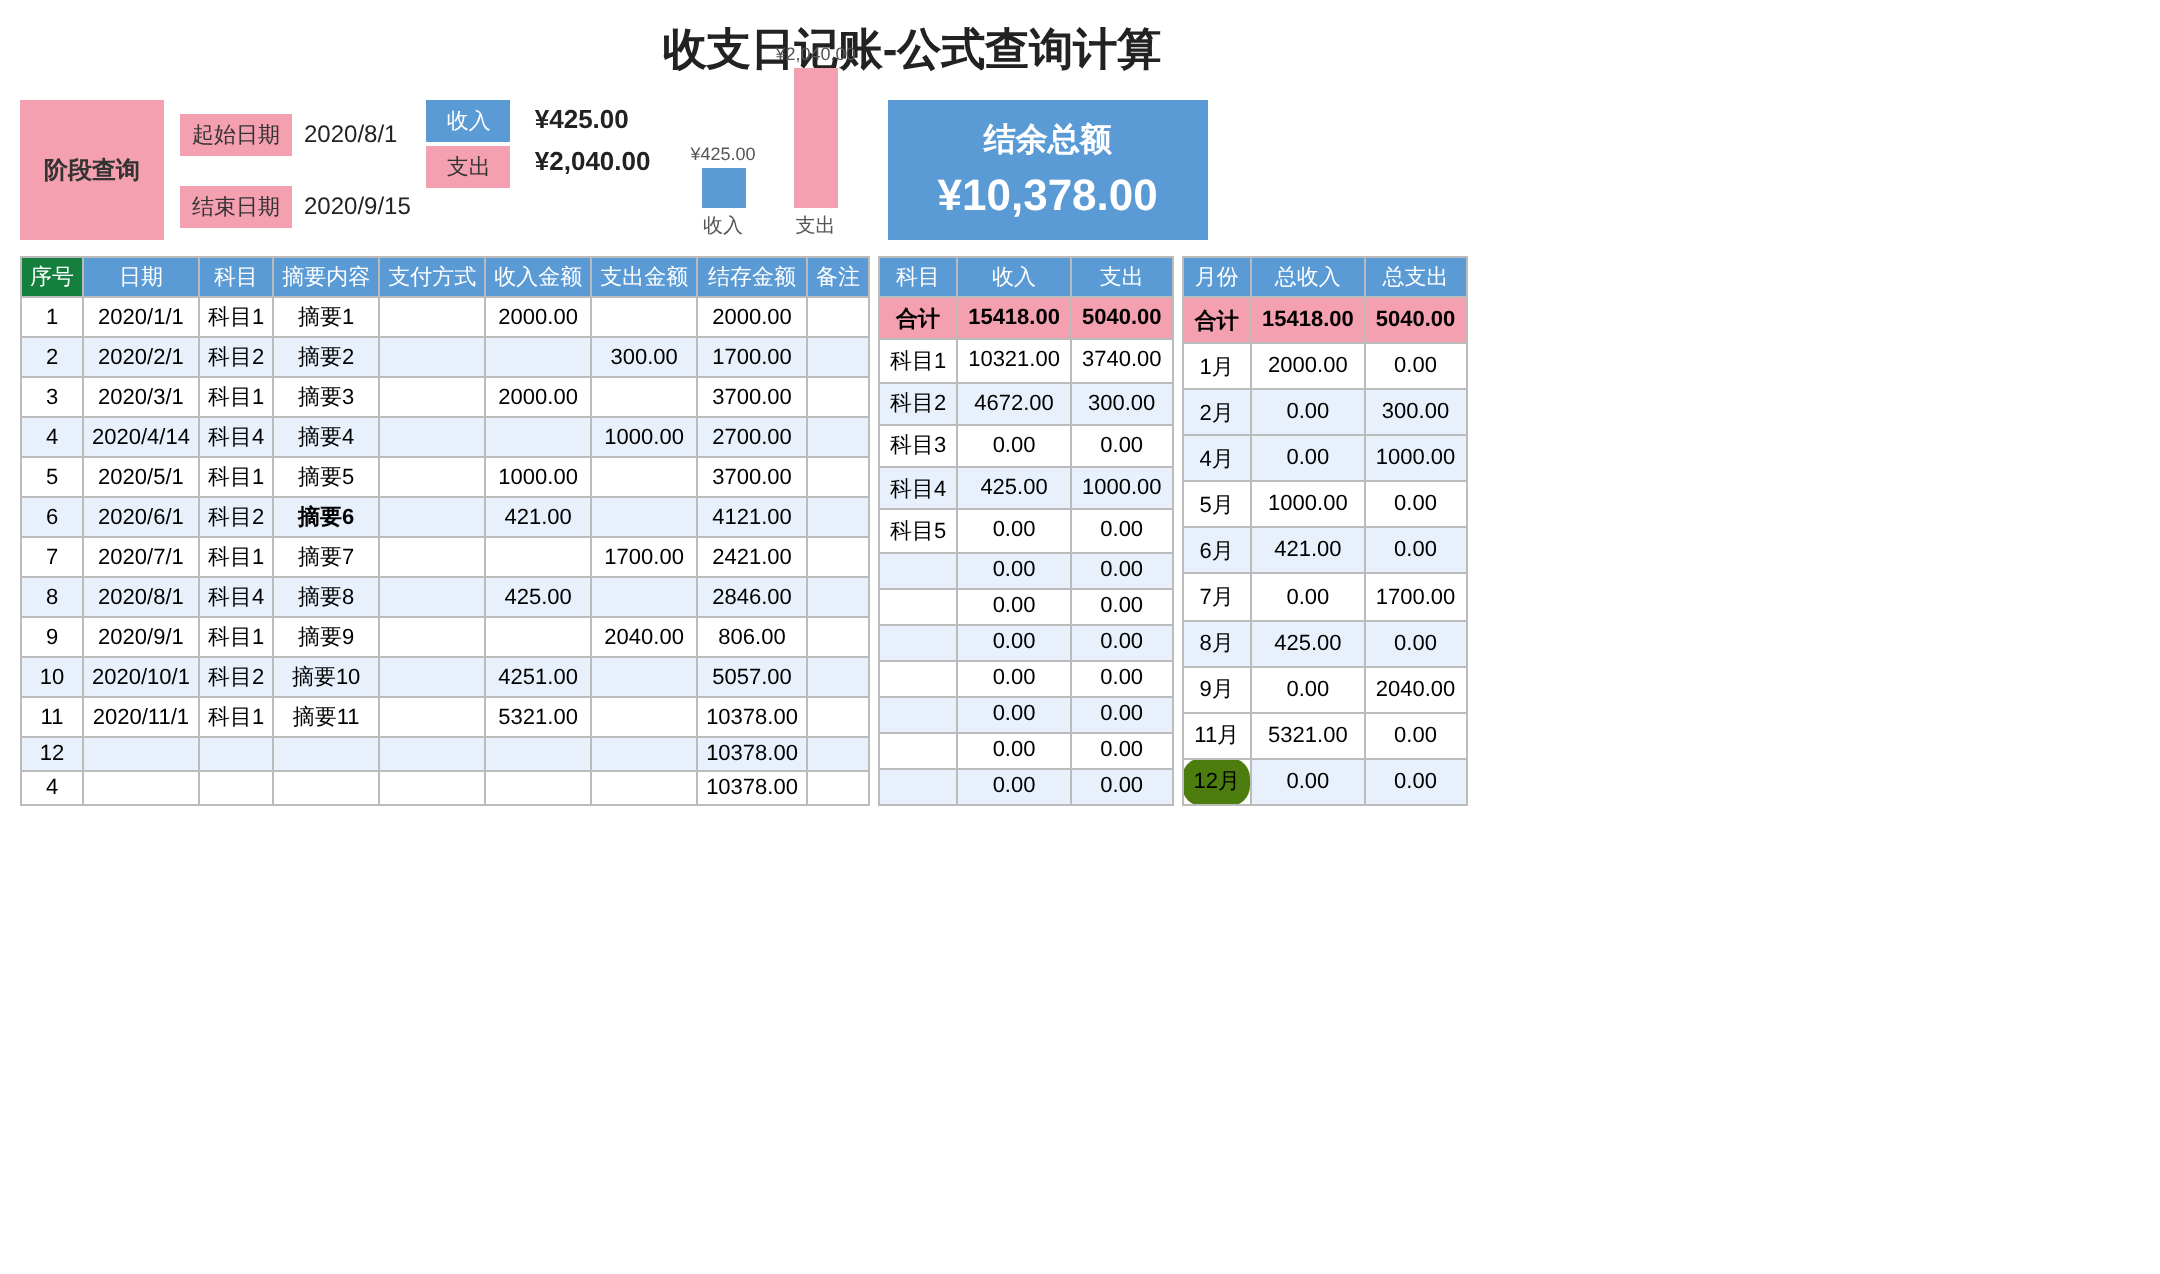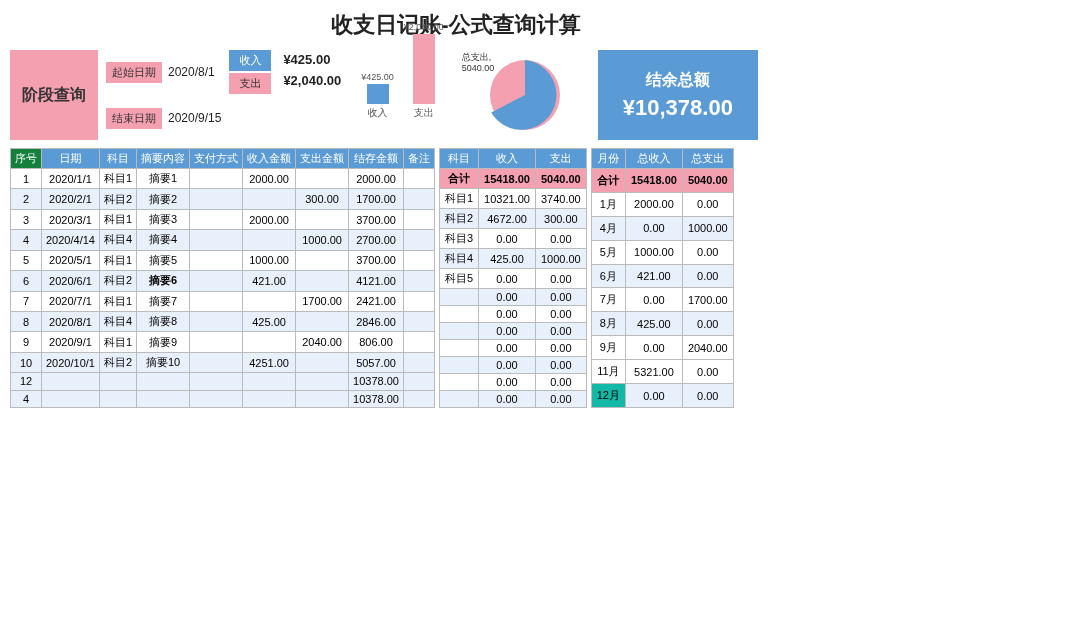--- a/index.html
+++ b/index.html
@@ -2,21 +2,21 @@
 <html><head>
   <meta charset="utf-8">
   <style>
     * { box-sizing: border-box; margin: 0; padding: 0; }
     body { font-family: 'Microsoft YaHei', SimHei, sans-serif; background: #fff; font-size: 11px; }
     .page { width: 912px; min-height: 637px; background: #fff; padding: 10px; }
     h1 { text-align: center; font-size: 22px; font-weight: bold; margin-bottom: 10px; color: #222; }
 
     
     .top-bar { display: flex; align-items: stretch; margin-bottom: 8px; gap: 8px; }
-    .stage-query { background: #f4a0b0; color: #333; font-size: 16px; font-weight: bold; padding: 8px 12px; display: flex; align-items: center; justify-content: center; min-width: 70px; }
+    .stage-query { background: #f4a0b0; color: #333; font-size: 12px; font-weight: bold; padding: 8px 12px; display: flex; align-items: center; justify-content: center; min-width: 70px; }
     .date-grid { display: grid; grid-template-columns: auto auto; gap: 2px 6px; align-items: center; }
     .date-label { background: #f4a0b0; color: #333; padding: 3px 6px; font-size: 11px; }
     .date-value { font-size: 12px; color: #222; }
     .income-out { display: flex; flex-direction: column; gap: 2px; }
     .income-block { background: #5b9bd5; color: #fff; padding: 3px 10px; font-size: 11px; display: flex; align-items: center; }
     .out-block { background: #f4a0b0; color: #333; padding: 3px 10px; font-size: 11px; display: flex; align-items: center; }
     .amount-grid { display: flex; flex-direction: column; gap: 2px; }
     .amt-val { font-size: 13px; font-weight: bold; color: #222; padding: 2px 4px; }
 
     
@@ -82,29 +82,20 @@
           <div class="bar-label">收入</div>
         </div>
         <div class="bar-col">
           <div class="bar-amount">¥2,040.00</div>
           <div class="bar" style="height:70px;background:#f4a0b0;"></div>
           <div class="bar-label">支出</div>
         </div>
       </div>
     </div>
 
-    <div style="position:relative;width:130px;height:90px;display:flex;align-items:center;justify-content:center;">
-      <svg width="90" height="80" viewBox="0 0 90 80">
-
-        <circle cx="45" cy="40" r="35" fill="#f4a0b0"></circle>
-        <path d="M45,40 L45,5 A35,35 0 1,1 11.2,57.5 Z" fill="#5b9bd5"></path>
-      </svg>
-      <div style="position:absolute;top:2px;left:2px;font-size:9px;color:#333;line-height:1.2;">总支出,<br>5040.00</div>
-      <div style="position:absolute;bottom:10px;right:2px;font-size:9px;color:#fff;line-height:1.2;text-align:right;">总收入,<br>15418.00</div>
-    </div>
 
     <div class="balance-box">
       <div class="balance-title">结余总额</div>
       <div class="balance-val">¥10,378.00</div>
     </div>
   </div>
 
   <div class="tables-row">
 
     <table class="main-table">
@@ -226,20 +217,31 @@
             <td style="background: rgb(232, 240, 251);">2020/10/1</td>
             <td style="background: rgb(232, 240, 251);">科目2</td>
             <td style="background: rgb(232, 240, 251);">摘要10</td>
             <td style="background: rgb(232, 240, 251);"></td>
             <td style="background: rgb(232, 240, 251);">4251.00</td>
             <td style="background: rgb(232, 240, 251);"></td>
             <td style="background: rgb(232, 240, 251);">5057.00</td>
             <td style="background: rgb(232, 240, 251);"></td>
           </tr>
           <tr>
+            <td>11</td>
+            <td>2020/11/1</td>
+            <td>科目1</td>
+            <td>摘要11</td>
+            <td></td>
+            <td>5321.00</td>
+            <td></td>
+            <td>10378.00</td>
+            <td></td>
+          </tr>
+          <tr>
             <td style="background: rgb(232, 240, 251);">12</td>
             <td style="background: rgb(232, 240, 251);"></td>
             <td style="background: rgb(232, 240, 251);"></td>
             <td style="background: rgb(232, 240, 251);"></td>
             <td style="background: rgb(232, 240, 251);"></td>
             <td style="background: rgb(232, 240, 251);"></td>
             <td style="background: rgb(232, 240, 251);"></td>
             <td style="background: rgb(232, 240, 251);">10378.00</td>
             <td style="background: rgb(232, 240, 251);"></td>
           </tr>
@@ -347,20 +349,25 @@
             <td style="background: rgb(244, 160, 176); font-weight: bold;">合计</td>
             <td style="background: rgb(244, 160, 176); font-weight: bold;">15418.00</td>
             <td style="background: rgb(244, 160, 176); font-weight: bold;">5040.00</td>
           </tr>
           <tr>
             <td style="background: rgb(255, 255, 255);">1月</td>
             <td style="background: rgb(255, 255, 255);">2000.00</td>
             <td style="background: rgb(255, 255, 255);">0.00</td>
           </tr>
           <tr>
+            <td style="background: rgb(232, 240, 251);">2月</td>
+            <td style="background: rgb(232, 240, 251);">0.00</td>
+            <td style="background: rgb(232, 240, 251);">300.00</td>
+          </tr>
+          <tr>
             <td style="background: rgb(232, 240, 251);">4月</td>
             <td style="background: rgb(232, 240, 251);">0.00</td>
             <td style="background: rgb(232, 240, 251);">1000.00</td>
           </tr>
           <tr>
             <td style="background: rgb(255, 255, 255);">5月</td>
             <td style="background: rgb(255, 255, 255);">1000.00</td>
             <td style="background: rgb(255, 255, 255);">0.00</td>
           </tr>
           <tr>
@@ -382,21 +389,21 @@
             <td style="background: rgb(255, 255, 255);">9月</td>
             <td style="background: rgb(255, 255, 255);">0.00</td>
             <td style="background: rgb(255, 255, 255);">2040.00</td>
           </tr>
           <tr>
             <td style="background: rgb(255, 255, 255);">11月</td>
             <td style="background: rgb(255, 255, 255);">5321.00</td>
             <td style="background: rgb(255, 255, 255);">0.00</td>
           </tr>
           <tr>
-            <td style="background: #14b8a6;">12月</td>
+            <td style="background: #4d7c0f; border-radius: 10px;">12月</td>
             <td style="background: rgb(232, 240, 251);">0.00</td>
             <td style="background: rgb(232, 240, 251);">0.00</td>
           </tr>
         </tbody>
     </table>
 
   </div>
 </div>
 
 </body></html>

